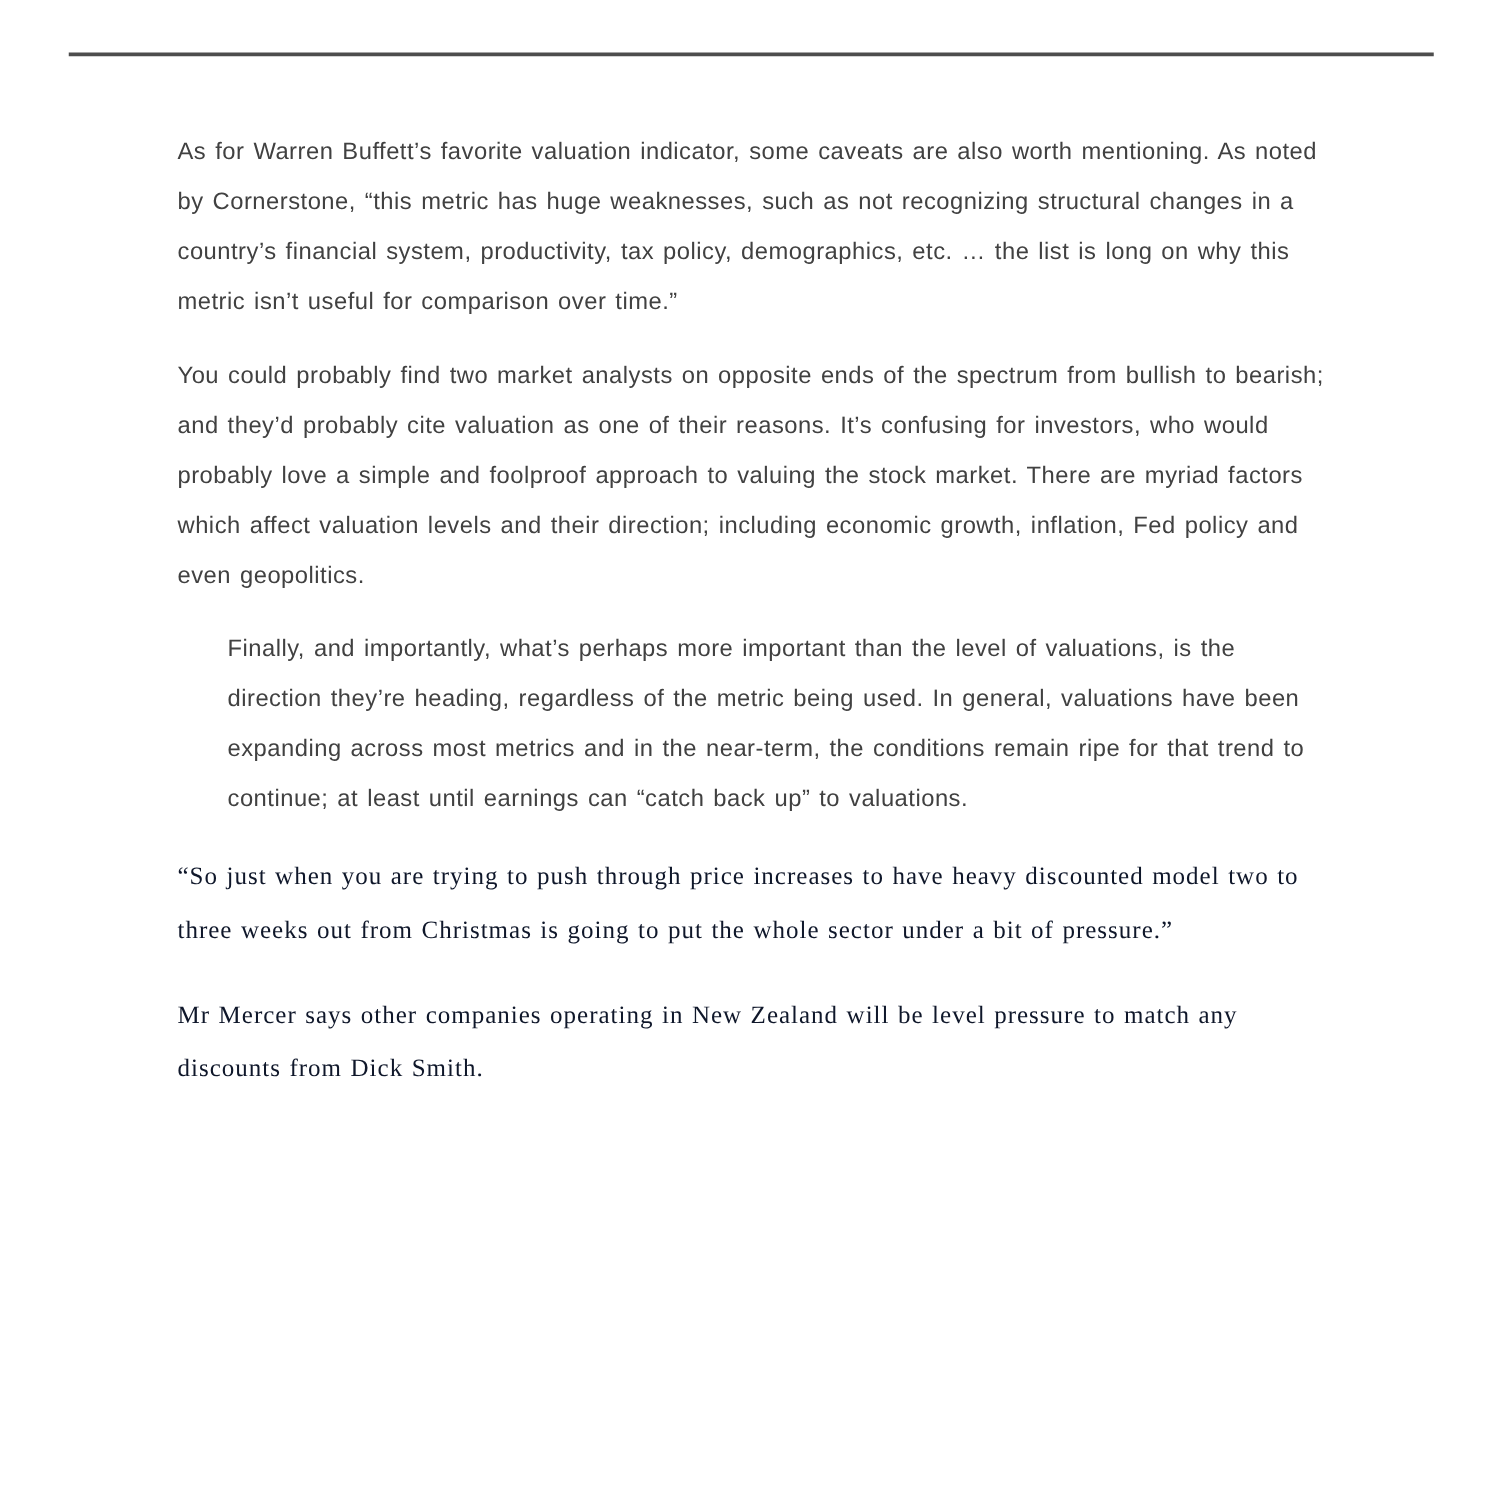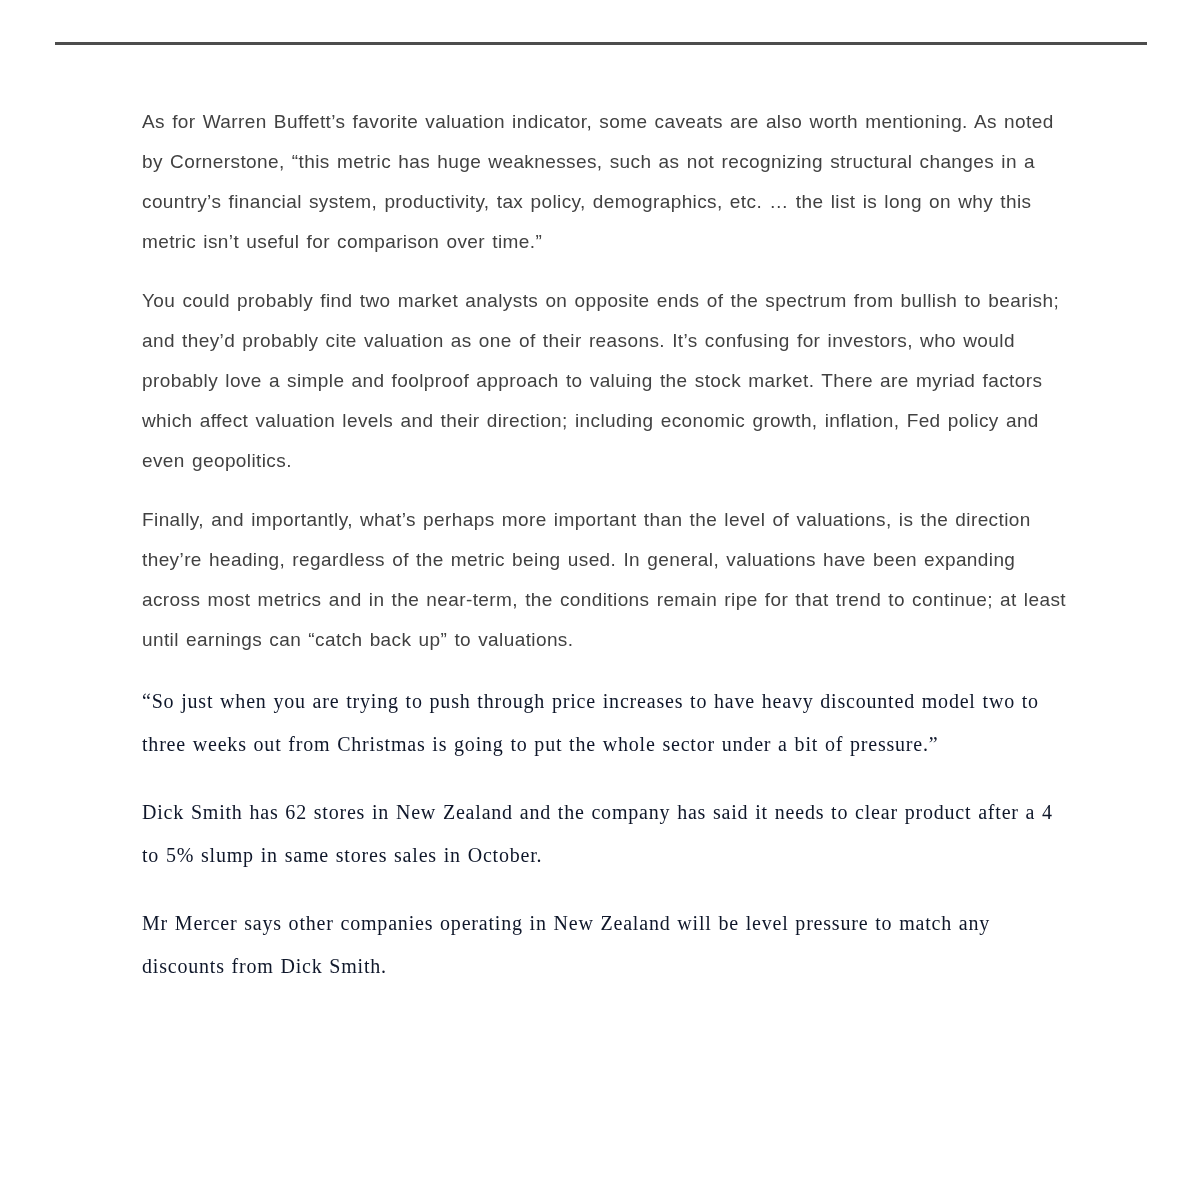--- a/index.html
+++ b/index.html
@@ -35,20 +35,21 @@
     font-family: "Liberation Sans", sans-serif;
     font-size: 19px;
     line-height: 40px;
     letter-spacing: 0.4px;
     word-spacing: 1.5px;
     color: #414141;
     margin-bottom: 19px;
   }
   p.para-sans.section-end {
     margin-bottom: 20px;
+    margin-left: 40px;
   }
   p.para-serif {
     font-family: "Liberation Serif", serif;
     font-size: 20px;
     line-height: 43px;
     letter-spacing: 0.8px;
     word-spacing: 1px;
     color: #0f172a;
     margin-bottom: 25px;
   }
@@ -56,16 +57,15 @@
 </head>
 <body>
 
 <div class="page">
   <div class="top-rule"></div>
   <div class="text-block">
     <p class="para-sans">As for Warren Buffett’s favorite valuation indicator, some caveats are also worth mentioning. As noted by Cornerstone, “this metric has huge weaknesses, such as not recognizing structural changes in a country’s financial system, productivity, tax policy, demographics, etc. … the list is long on why this metric isn’t useful for comparison over time.”</p>
     <p class="para-sans">You could probably find two market analysts on opposite ends of the spectrum from bullish to bearish; and they’d probably cite valuation as one of their reasons. It’s confusing for investors, who would probably love a simple and foolproof approach to valuing the stock market. There are myriad factors which affect valuation levels and their direction; including economic growth, inflation, Fed policy and even geopolitics.</p>
     <p class="para-sans section-end">Finally, and importantly, what’s perhaps more important than the level of valuations, is the direction they’re heading, regardless of the metric being used. In general, valuations have been expanding across most metrics and in the near-term, the conditions remain ripe for that trend to continue; at least until earnings can “catch back up” to valuations.</p>
     <p class="para-serif">“So just when you are trying to push through price increases to have heavy discounted model two to three weeks out from Christmas is going to put the whole sector under a bit of pressure.”</p>
-    <p class="para-serif">Dick Smith has 62 stores in New Zealand and the company has said it needs to clear product after a 4 to 5% slump in same stores sales in October.</p>
     <p class="para-serif">Mr Mercer says other companies operating in New Zealand will be level pressure to match any discounts from Dick Smith.</p>
   </div>
 </div>
 
 </body></html>

